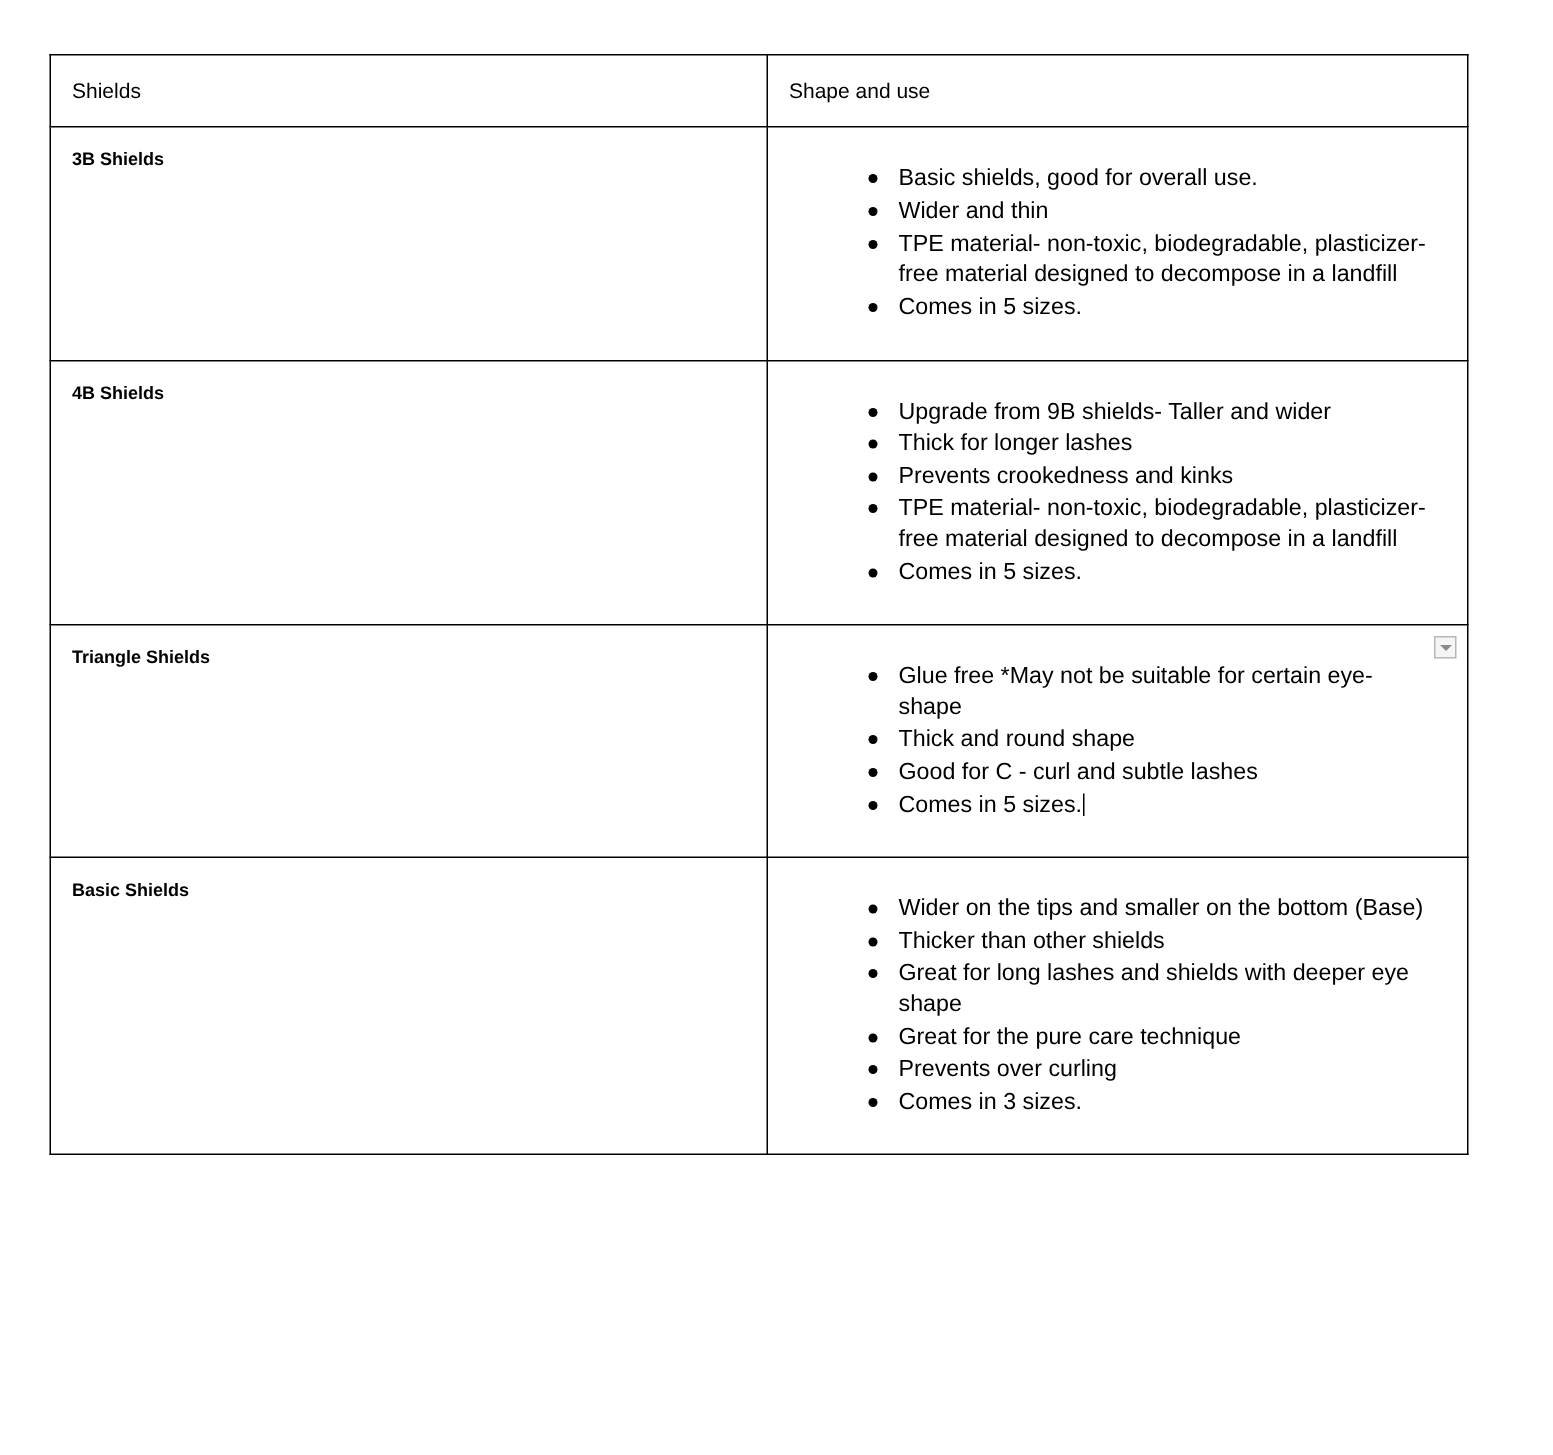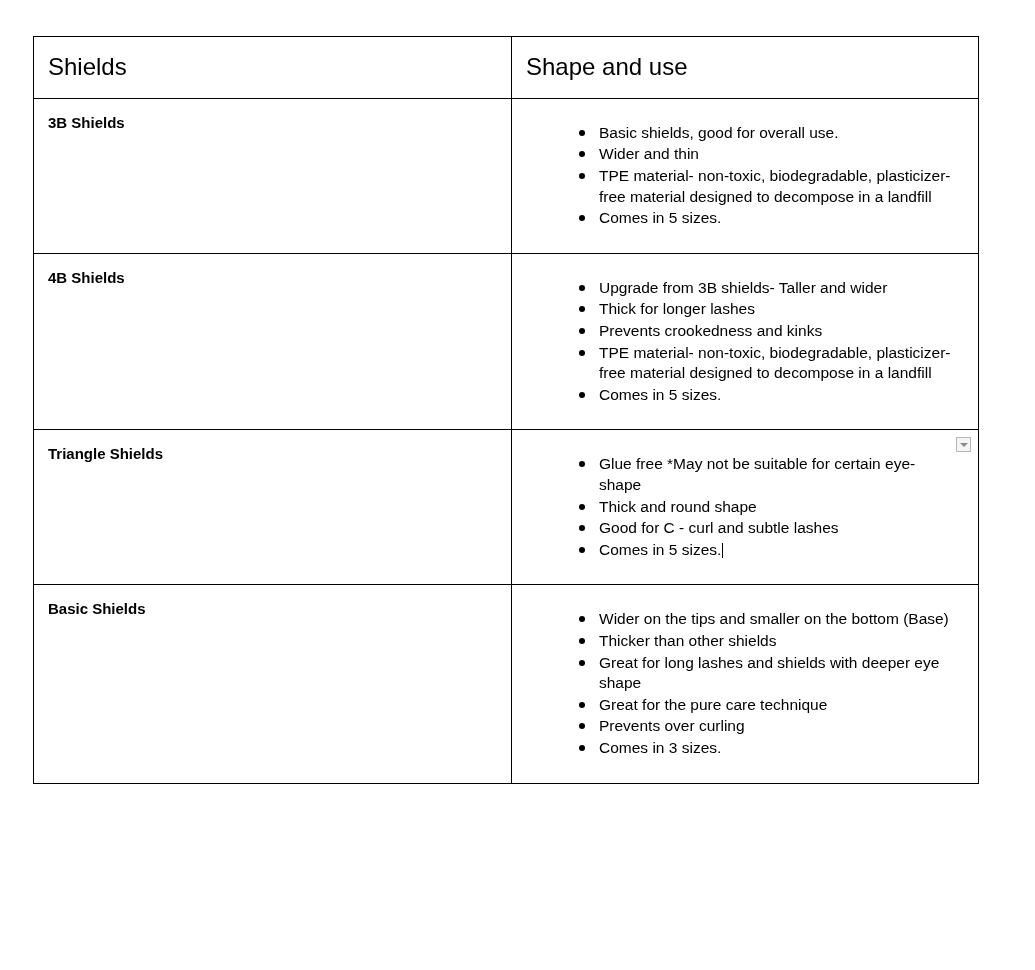--- a/index.html
+++ b/index.html
@@ -39,26 +39,26 @@
   td.col-left {
     width: 477px;
   }
   td.col-right {
     width: 466px;
   }
   .cell-pad {
     padding: 12px 14px 13px 14px;
   }
   .head-text {
-    font-size: 24px;
+    font-size: 14px;
     line-height: 1.32;
     color: #000;
   }
   .name-text {
-    font-size: 15px;
+    font-size: 12px;
     font-weight: bold;
     line-height: 1.32;
     color: #000;
   }
   ul.bullets {
     margin: 10px;
     padding: 0 0 0 63px;
     list-style: none;
   }
   ul.bullets li {
@@ -155,21 +155,21 @@
 
         <tr class="row-body">
           <td class="col-left">
             <div class="cell-pad">
               <div class="name-text">4B Shields</div>
             </div>
           </td>
           <td class="col-right">
             <div class="cell-pad">
               <ul class="bullets">
-                <li>Upgrade from 3B shields- Taller and wider</li>
+                <li>Upgrade from 9B shields- Taller and wider</li>
                 <li>Thick for longer lashes</li>
                 <li>Prevents crookedness and kinks</li>
                 <li>TPE material- non-toxic, biodegradable, plasticizer-free material designed to decompose in a landfill</li>
                 <li>Comes in 5 sizes.</li>
               </ul>
             </div>
           </td>
         </tr>
 
         <tr class="row-body">

